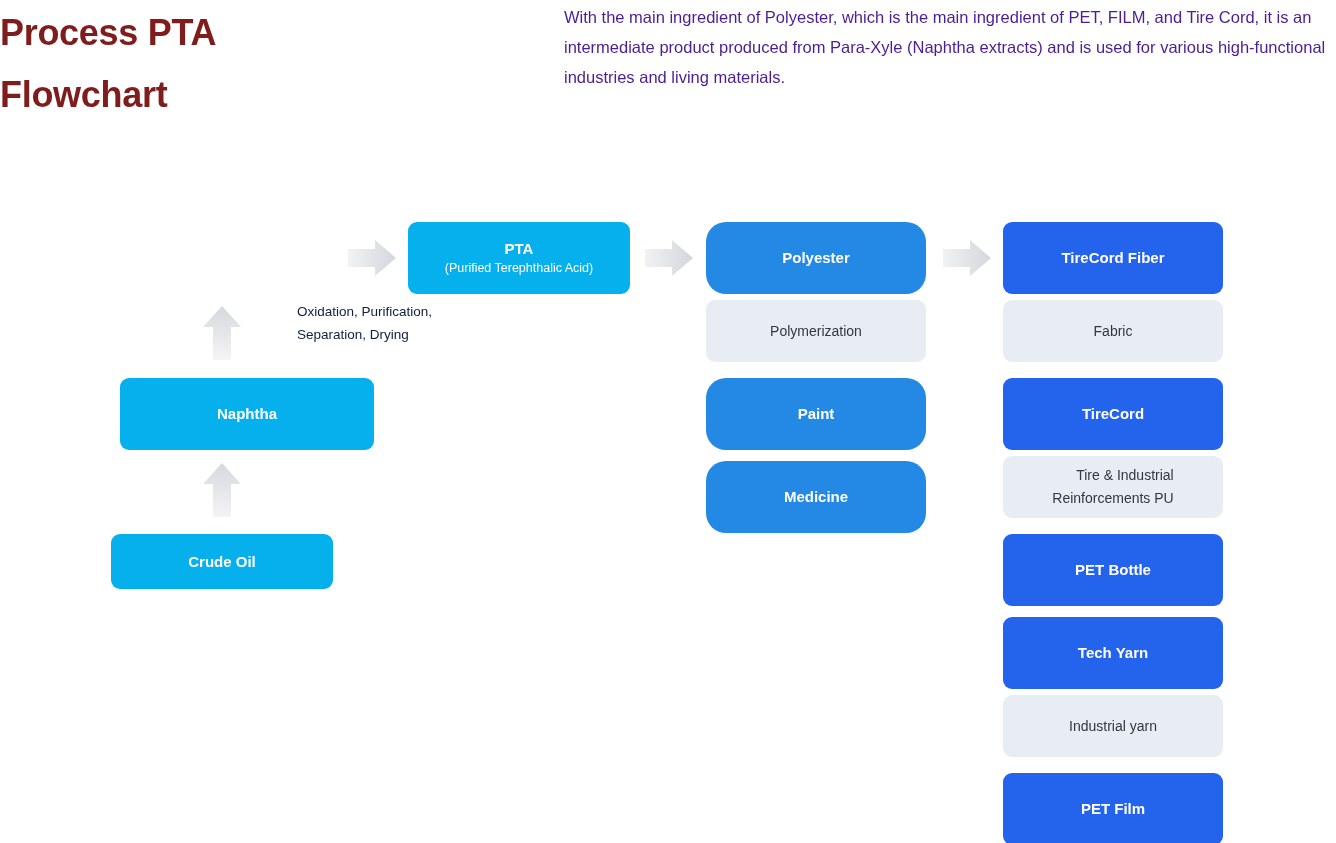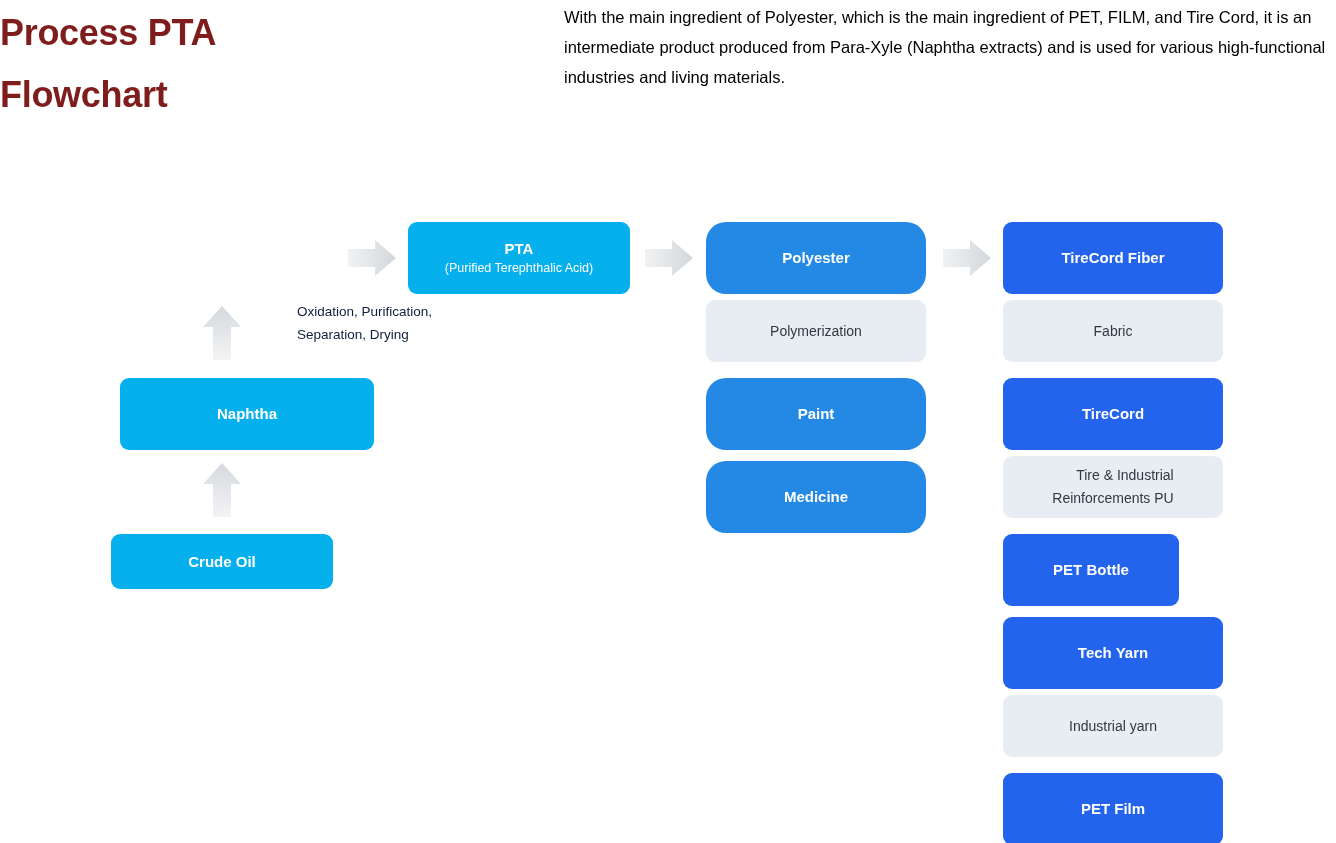--- a/index.html
+++ b/index.html
@@ -23,21 +23,21 @@
     letter-spacing: -0.3px;
     color: #7f1d1d;
     white-space: pre-line;
   }
   .intro {
     position: absolute;
     left: 564px; top: 2px;
     width: 772px;
     font-size: 16.5px;
     line-height: 30px;
-    color: #000000;
+    color: #4c1d95;
   }
 
   
   .flow { position: absolute; left: 0; top: 0; width: 1336px; height: 843px; }
 
   .node {
     position: absolute;
     border-radius: 9px;
     display: flex;
     flex-direction: column;
@@ -160,21 +160,21 @@
       <span>TireCord Fiber</span>
     </div>
     <div class="label-box" style="left: 1003px; top: 300px; width: 220px; height: 62px; white-space: pre-line;">Fabric</div>
 
     <div class="node royal" style="left:1003px;top:378px;width:220px;height:72px">
       <span>TireCord</span>
     </div>
     <div class="label-box" style="left: 1003px; top: 456px; width: 220px; height: 62px; white-space: pre-line;" style2="whitespace">Tire &amp; Industrial
 Reinforcements PU</div>
 
-    <div class="node royal" style="left:1003px;top:534px;width:176px;height:72px">
+    <div class="node royal" style="left:1003px;top:534px;width:220px;height:72px">
       <span>PET Bottle</span>
     </div>
     <div class="node royal" style="left:1003px;top:617px;width:220px;height:72px">
       <span>Tech Yarn</span>
     </div>
     <div class="label-box" style="left: 1003px; top: 695px; width: 220px; height: 62px; white-space: pre-line;">Industrial yarn</div>
 
     <div class="node royal" style="left:1003px;top:773px;width:220px;height:72px">
       <span>PET Film</span>
     </div>

